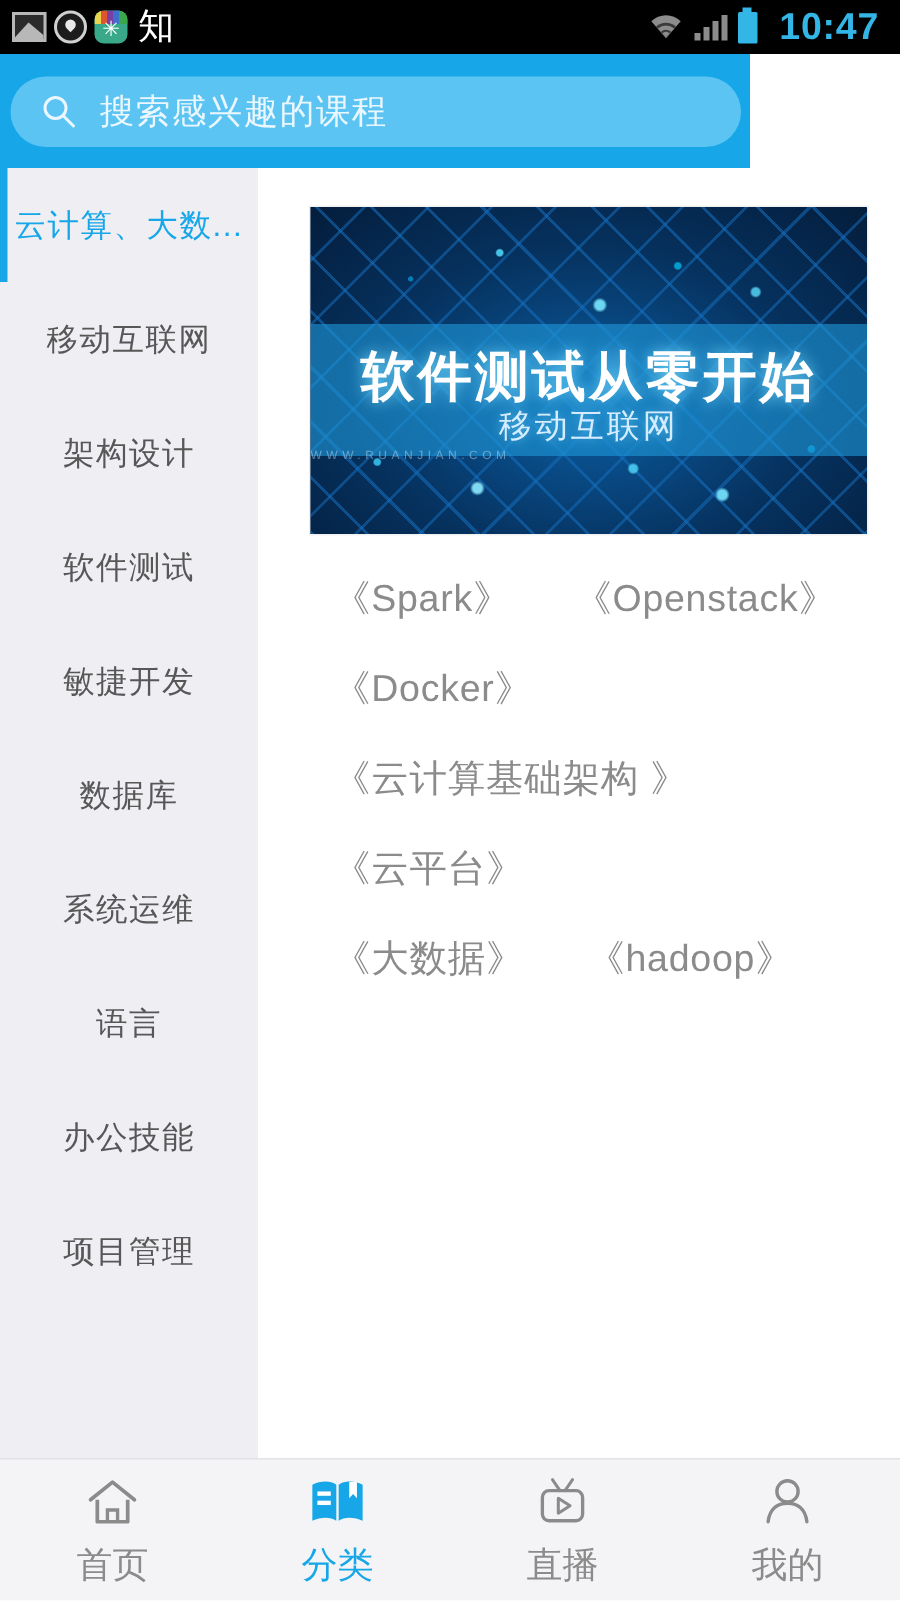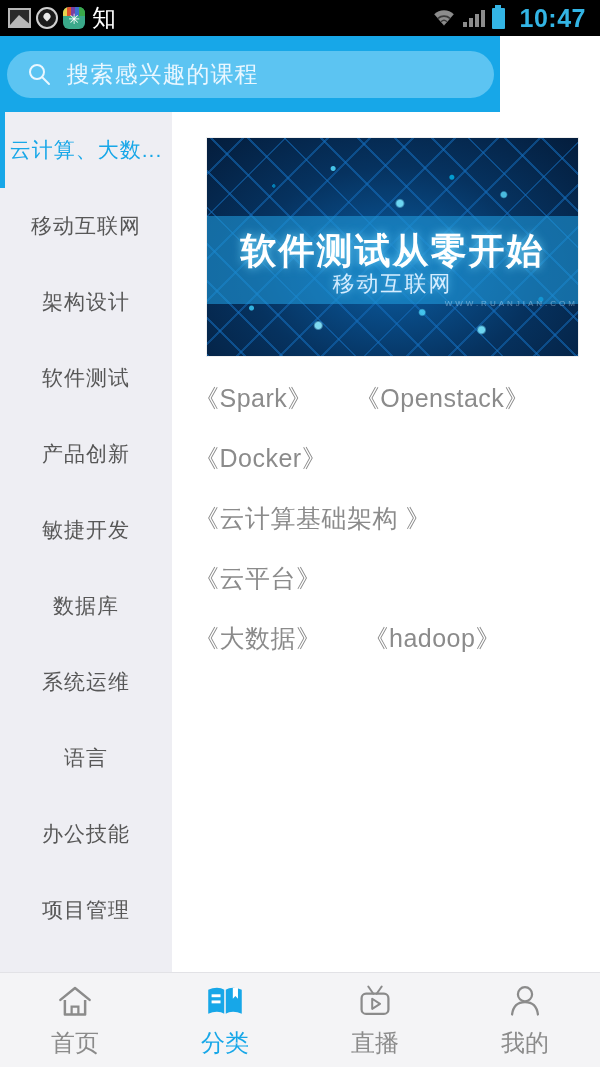--- a/index.html
+++ b/index.html
@@ -129,24 +129,24 @@
     text-align:center; color:#ffffff; font-size:36px; font-weight:bold;
     letter-spacing:2px; text-shadow:0 0 10px rgba(120,220,255,0.9);
   }
   .bn-sub {
     position:absolute; left:0; right:0; top:60%;
     text-align:center; color:#d4ecff; font-size:22px; letter-spacing:2px;
     text-shadow:0 0 8px rgba(120,220,255,0.7);
   }
   .bn-brand {
     position:absolute; left:0; right:0; top:74%;
-    text-align:right; color:rgba(200,230,255,0.45); font-size:8px; letter-spacing:3px;
-  }
-  
-  .taglist { padding-top:26px; }
+    text-align:left; color:rgba(200,230,255,0.45); font-size:8px; letter-spacing:3px;
+  }
+  
+  .taglist { padding-top:26px;margin-left:28px; }
   .tagrow { display:flex; align-items:center; margin-bottom:27px; }
   .tag {
     color:#8b8b8b; font-size:25px; letter-spacing:0.5px; white-space:nowrap;
   }
   .tagrow .tag + .tag { margin-left:42px; }
 
   
   .tabbar {
     position:absolute; bottom:0; left:0; width:600px; height:95px;
     background:#f4f4f6; border-top:1px solid #e2e2e6;
@@ -216,23 +216,20 @@
       <div class="side-item">
         <span>移动互联网</span>
       </div>
       <div class="side-item">
         <span>架构设计</span>
       </div>
       <div class="side-item">
         <span>软件测试</span>
       </div>
       <div class="side-item">
-        <span>产品创新</span>
-      </div>
-      <div class="side-item">
         <span>敏捷开发</span>
       </div>
       <div class="side-item">
         <span>数据库</span>
       </div>
       <div class="side-item">
         <span>系统运维</span>
       </div>
       <div class="side-item">
         <span>语言</span>

